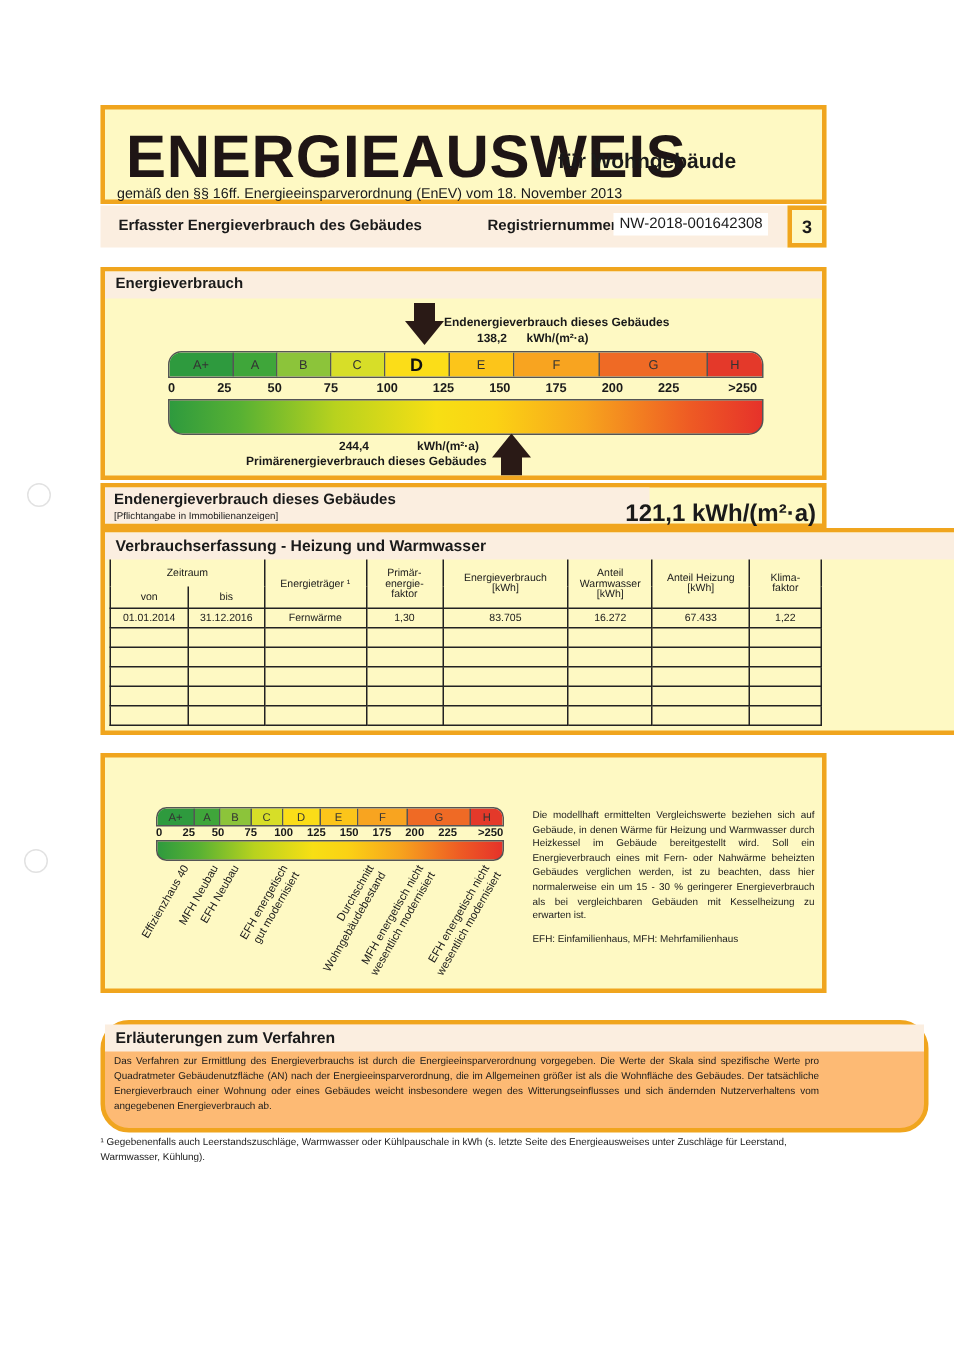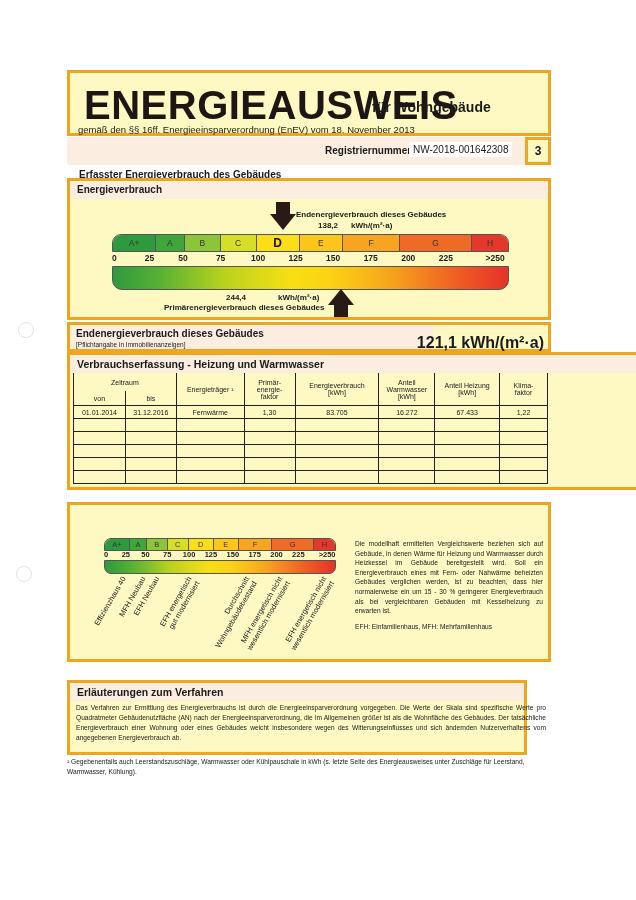--- a/index.html
+++ b/index.html
@@ -9,21 +9,21 @@
   .orange-box { position:absolute; border:3px solid #f0a51e; box-sizing:border-box; background:#fef9c3; }
   .hdr-band { background:#fbeee0; }
   .punch { position:absolute; width:14px; height:14px; border-radius:50%; border:1px solid #e2e2e2; }
 
   
   #title { left:14px; top:10px; font-size:40px; font-weight:bold; letter-spacing:0.5px; color:#1e1515; }
   #subtitle { left:302px; top:26px; font-size:14px; font-weight:bold; }
   #legal { left:8px; top:51px; font-size:9.5px; }
 
   #reg-band { left:67px; top:137px; width:463px; height:28px; }
-  #reg-label { left:12px; top:8px; font-size:10px; font-weight:bold;margin-top:24px; }
+  #reg-label { left:12px; top:8px; font-size:10px; font-weight:bold; }
   #reg-num-label { left:258px; top:8px; font-size:10px; font-weight:bold; }
   #reg-num { left:342px; top:5px; font-size:10px; background:#fff; padding:2px 4px; }
   #page-box { left:525px; top:137px; width:26px; height:28px; display:flex; align-items:center; justify-content:center;
               font-weight:bold; font-size:12px; }
 
   .section-title { position:absolute; left:0; right:0; top:0; height:18px; padding-left:7px; font-weight:bold; font-size:10px;
                    line-height:18px; }
   
   .scale-top { position:absolute; height:16px; border:1px solid #555; border-radius:9px 9px 0 0; overflow:hidden; display:flex; }
   .scale-top div { height:100%; border-right:1px solid #555; box-sizing:border-box; font-size:8.5px; color:#333;
@@ -246,18 +246,18 @@
       <div class="rot" style="right: 57.6226px; top: 0px; white-space: pre;">MFH energetisch nicht
 wesentlich modernisiert</div>
       <div class="rot" style="right: 13.3585px; top: 0px; white-space: pre;">EFH energetisch nicht
 wesentlich modernisiert</div>
     </div>
 
   <div class="abs" style="left:285px;top:34px;width:188px;font-size:6.6px;line-height:9.6px;text-align:justify;">Die modellhaft ermittelten Vergleichswerte beziehen sich auf Gebäude, in denen Wärme für Heizung und Warmwasser durch Heizkessel im Gebäude bereitgestellt wird. Soll ein Energieverbrauch eines mit Fern- oder Nahwärme beheizten Gebäudes verglichen werden, ist zu beachten, dass hier normalerweise ein um 15 - 30 % geringerer Energieverbrauch als bei vergleichbaren Gebäuden mit Kesselheizung zu erwarten ist.</div>
   <div class="abs" style="left:285px;top:118px;font-size:6.6px;">EFH: Einfamilienhaus, MFH: Mehrfamilienhaus</div>
 </div>
 
-<div class="orange-box" style="left:67px;top:680px;width:460px;height:75px;background:#fef9c3;">
+<div class="orange-box" style="left:67px;top:680px;width:552px;height:75px;background:#fdba74;border-radius:19px;">
   <div class="section-title hdr-band" style="font-size:10.5px;">Erläuterungen zum Verfahren</div>
   <div class="abs" style="left:6px;top:20px;width:470px;font-size:6.6px;line-height:10px;text-align:justify;">Das Verfahren zur Ermittlung des Energieverbrauchs ist durch die Energieeinsparverordnung vorgegeben. Die Werte der Skala sind spezifische Werte pro Quadratmeter Gebäudenutzfläche (AN) nach der Energieeinsparverordnung, die im Allgemeinen größer ist als die Wohnfläche des Gebäudes. Der tatsächliche Energieverbrauch einer Wohnung oder eines Gebäudes weicht insbesondere wegen des Witterungseinflusses und sich ändernden Nutzerverhaltens vom angegebenen Energieverbrauch ab.</div>
 </div>
 
 <div class="abs" style="left:67px;top:757px;width:480px;font-size:6.6px;line-height:9.5px;">¹ Gegebenenfalls auch Leerstandszuschläge, Warmwasser oder Kühlpauschale in kWh (s. letzte Seite des Energieausweises unter Zuschläge für Leerstand, Warmwasser, Kühlung).</div>
 
 </body></html>

